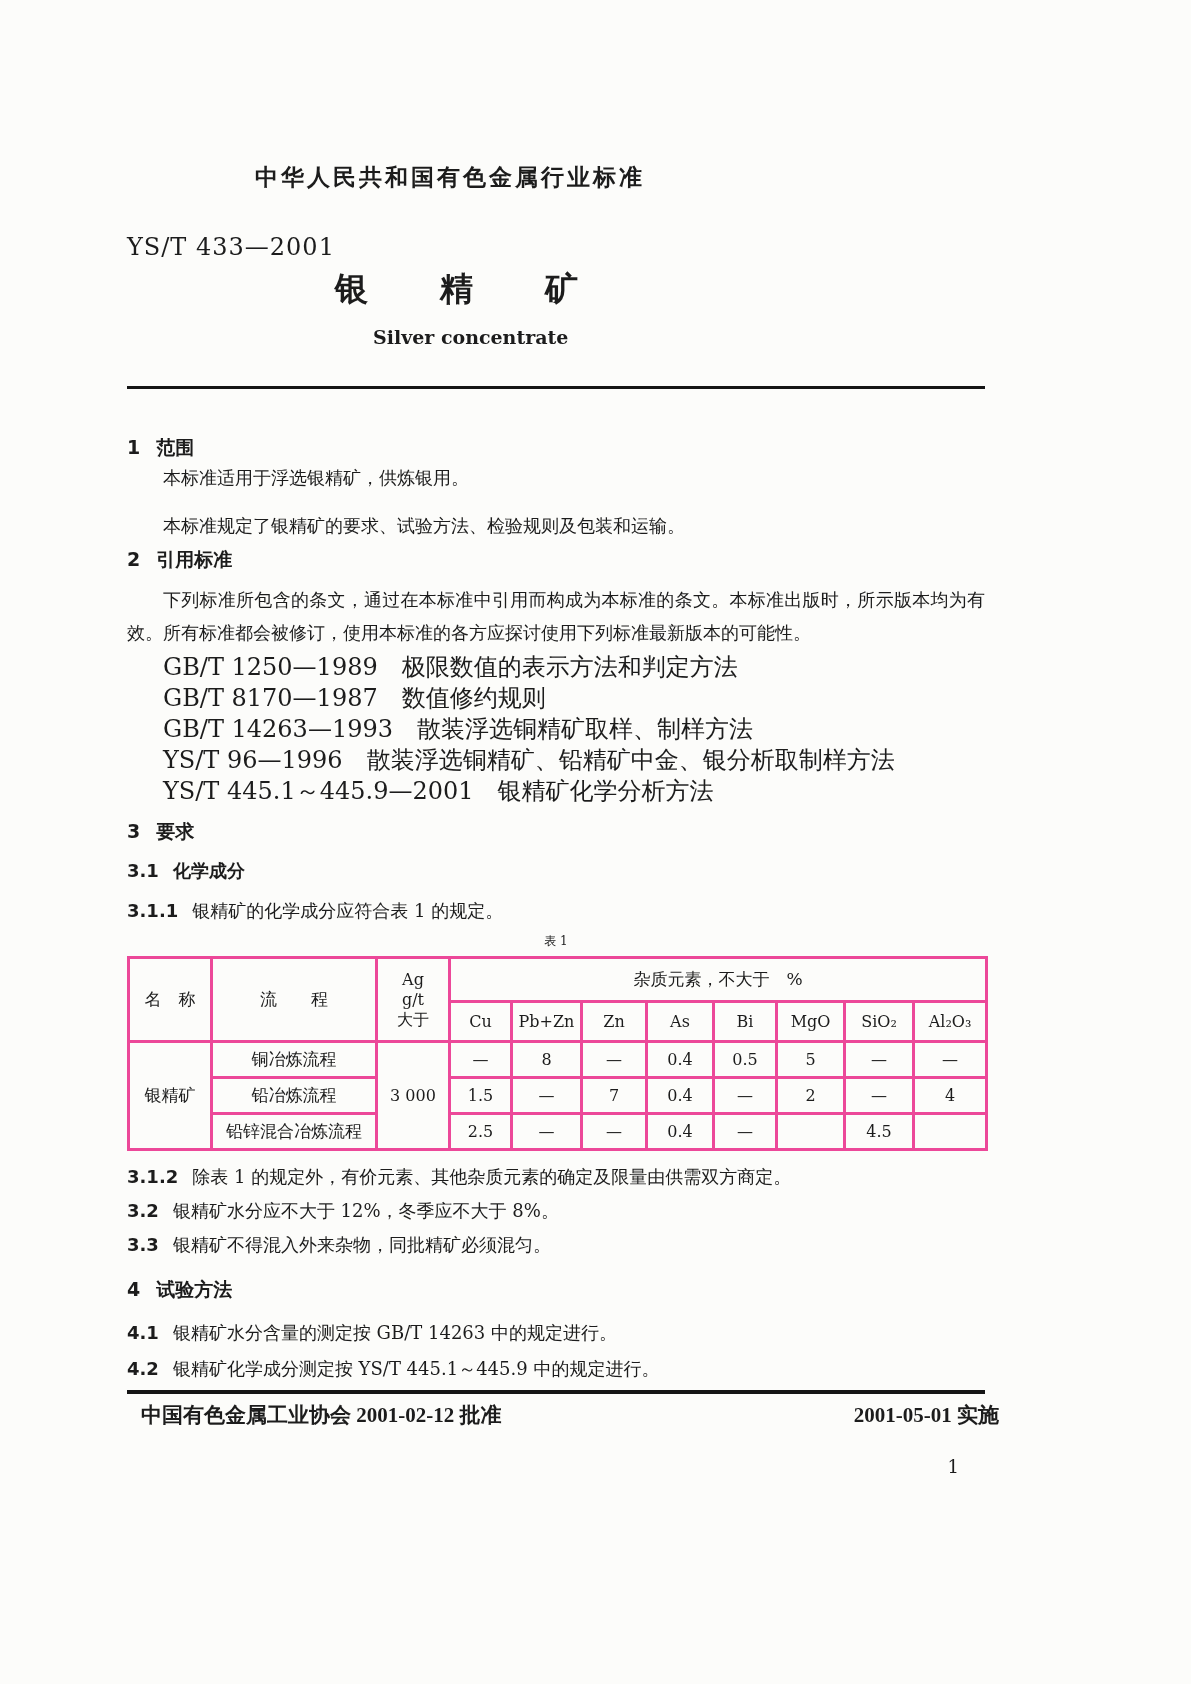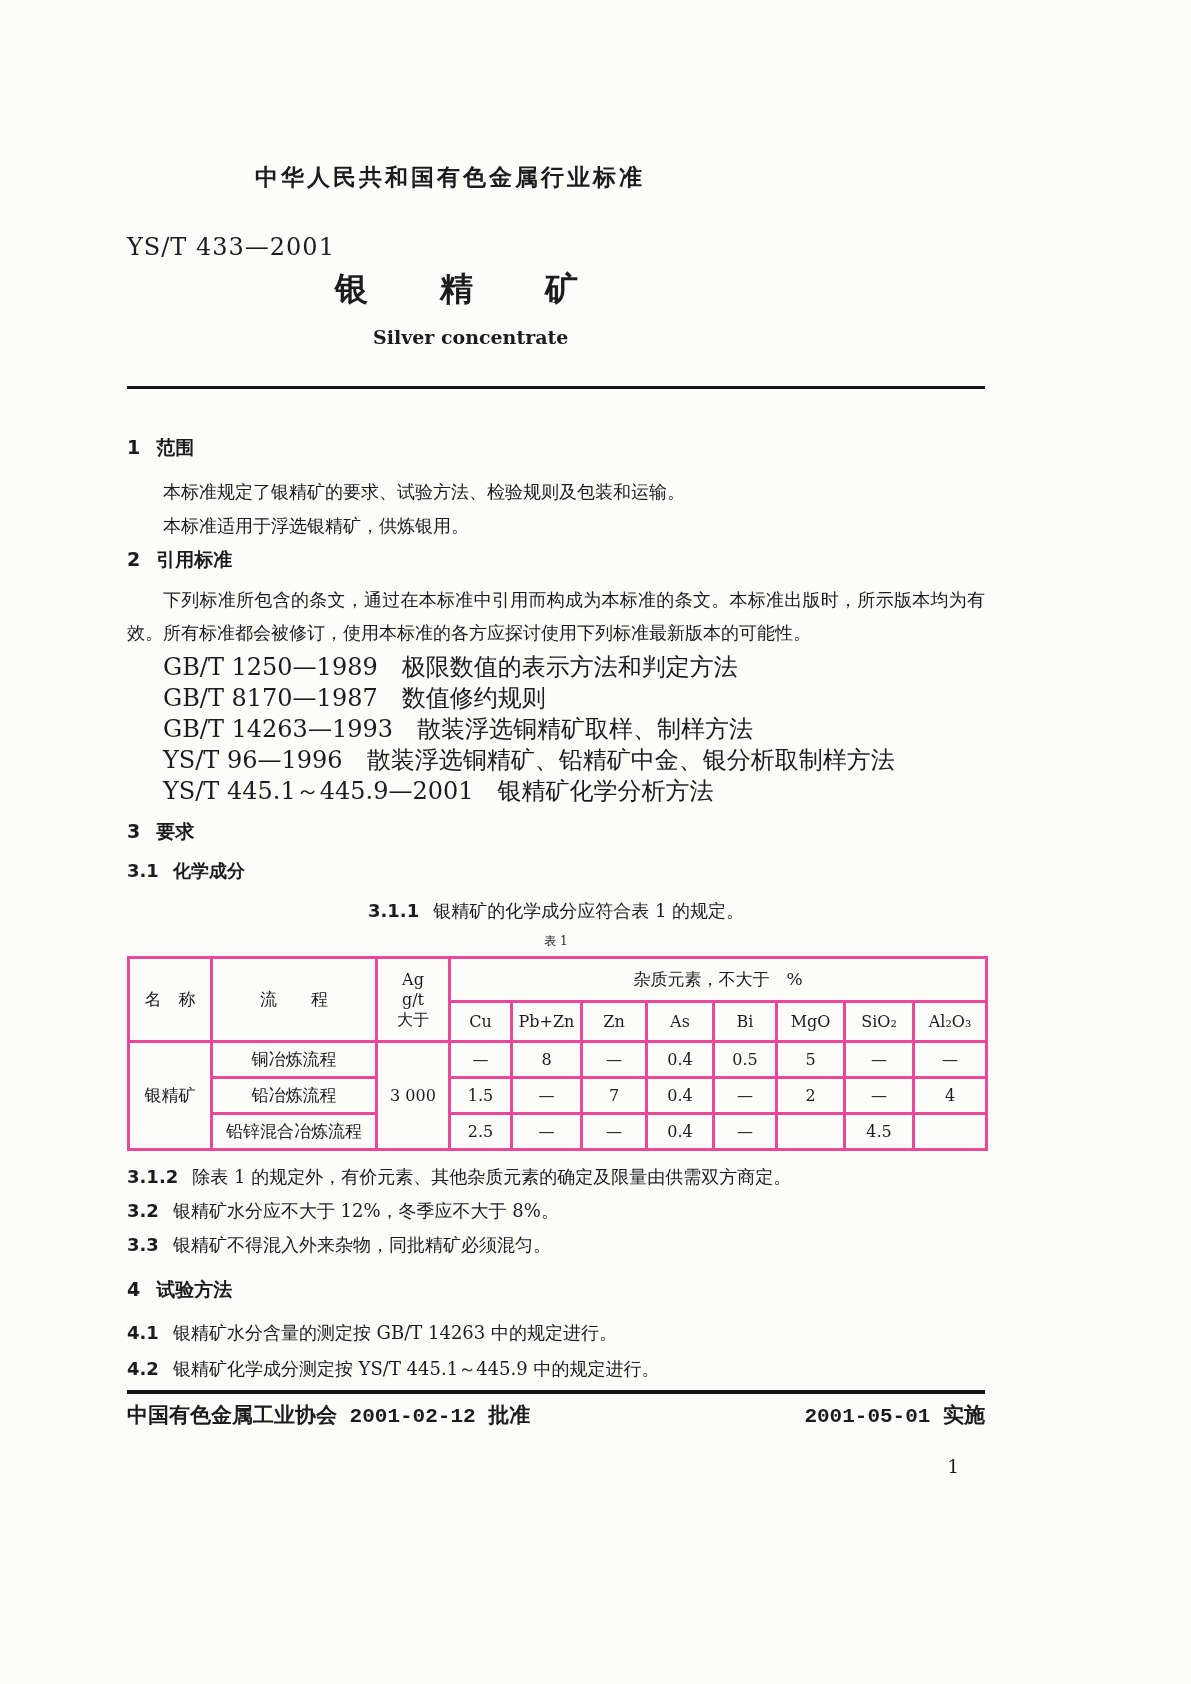--- a/index.html
+++ b/index.html
@@ -83,21 +83,21 @@
   }
   .clause .cnum {
     font-family: "DejaVu Sans", "Liberation Sans", sans-serif;
     font-weight: bold;
     margin-right: 14px;
   }
   .clause.bold-text {
     font-family: "DejaVu Sans", "Liberation Sans", sans-serif;
     font-weight: bold;
   }
-  .c-311 { margin-top: 8px; text-align: center; }
+  .c-311 { margin-top: 8px; }
   .c-31 { margin-top: 10px; }
   .c-312 { margin-top: 10px; }
   .c-32, .c-33 { margin-top: 2px; }
   .c-41 { margin-top: 14px; }
   .c-42 { margin-top: 4px; }
   .tbl-caption {
     margin-top: 6px;
     text-align: center;
     font-size: 12px;
   }
@@ -125,26 +125,26 @@
   .footer-rule {
     position: absolute;
     left: 0;
     top: 1390px;
     width: 858px;
     height: 4px;
     background: #151515;
   }
   .footer-row {
     position: absolute;
-    left: 0;
+    left: 14px;
     top: 1401px;
     width: 858px;
     display: flex;
     justify-content: space-between;
-    font-family: Liberation Mono, monospace;
+    font-family: Liberation Serif, serif;
     font-weight: bold;
     font-size: 21px;
   }
   .page-num {
     position: absolute;
     top: 1456px;
     right: 26px;
     font-size: 18px;
   }
 </style>
@@ -159,22 +159,22 @@
 
   <div class="title-cn">银　　精　　矿</div>
 
   <div class="title-en">Silver concentrate</div>
 
   <div class="header-rule"></div>
 
   <div class="sec-heading h-s1">
     <span class="cnum">1</span><span>范围</span>
   </div>
+  <p class="body-p">本标准适用于浮选银精矿，供炼银用。</p>
   <p class="body-p p-first">本标准规定了银精矿的要求、试验方法、检验规则及包装和运输。</p>
-  <p class="body-p">本标准适用于浮选银精矿，供炼银用。</p>
 
   <div class="sec-heading h-s2">
     <span class="cnum">2</span><span>引用标准</span>
   </div>
   <p class="intro-p">下列标准所包含的条文，通过在本标准中引用而构成为本标准的条文。本标准出版时，所示版本均为有效。所有标准都会被修订，使用本标准的各方应探讨使用下列标准最新版本的可能性。</p>
   <ul class="refs">
     <li>GB/T 1250—1989　极限数值的表示方法和判定方法</li>
     <li>GB/T 8170—1987　数值修约规则</li>
     <li>GB/T 14263—1993　散装浮选铜精矿取样、制样方法</li>
     <li>YS/T 96—1996　散装浮选铜精矿、铅精矿中金、银分析取制样方法</li>

